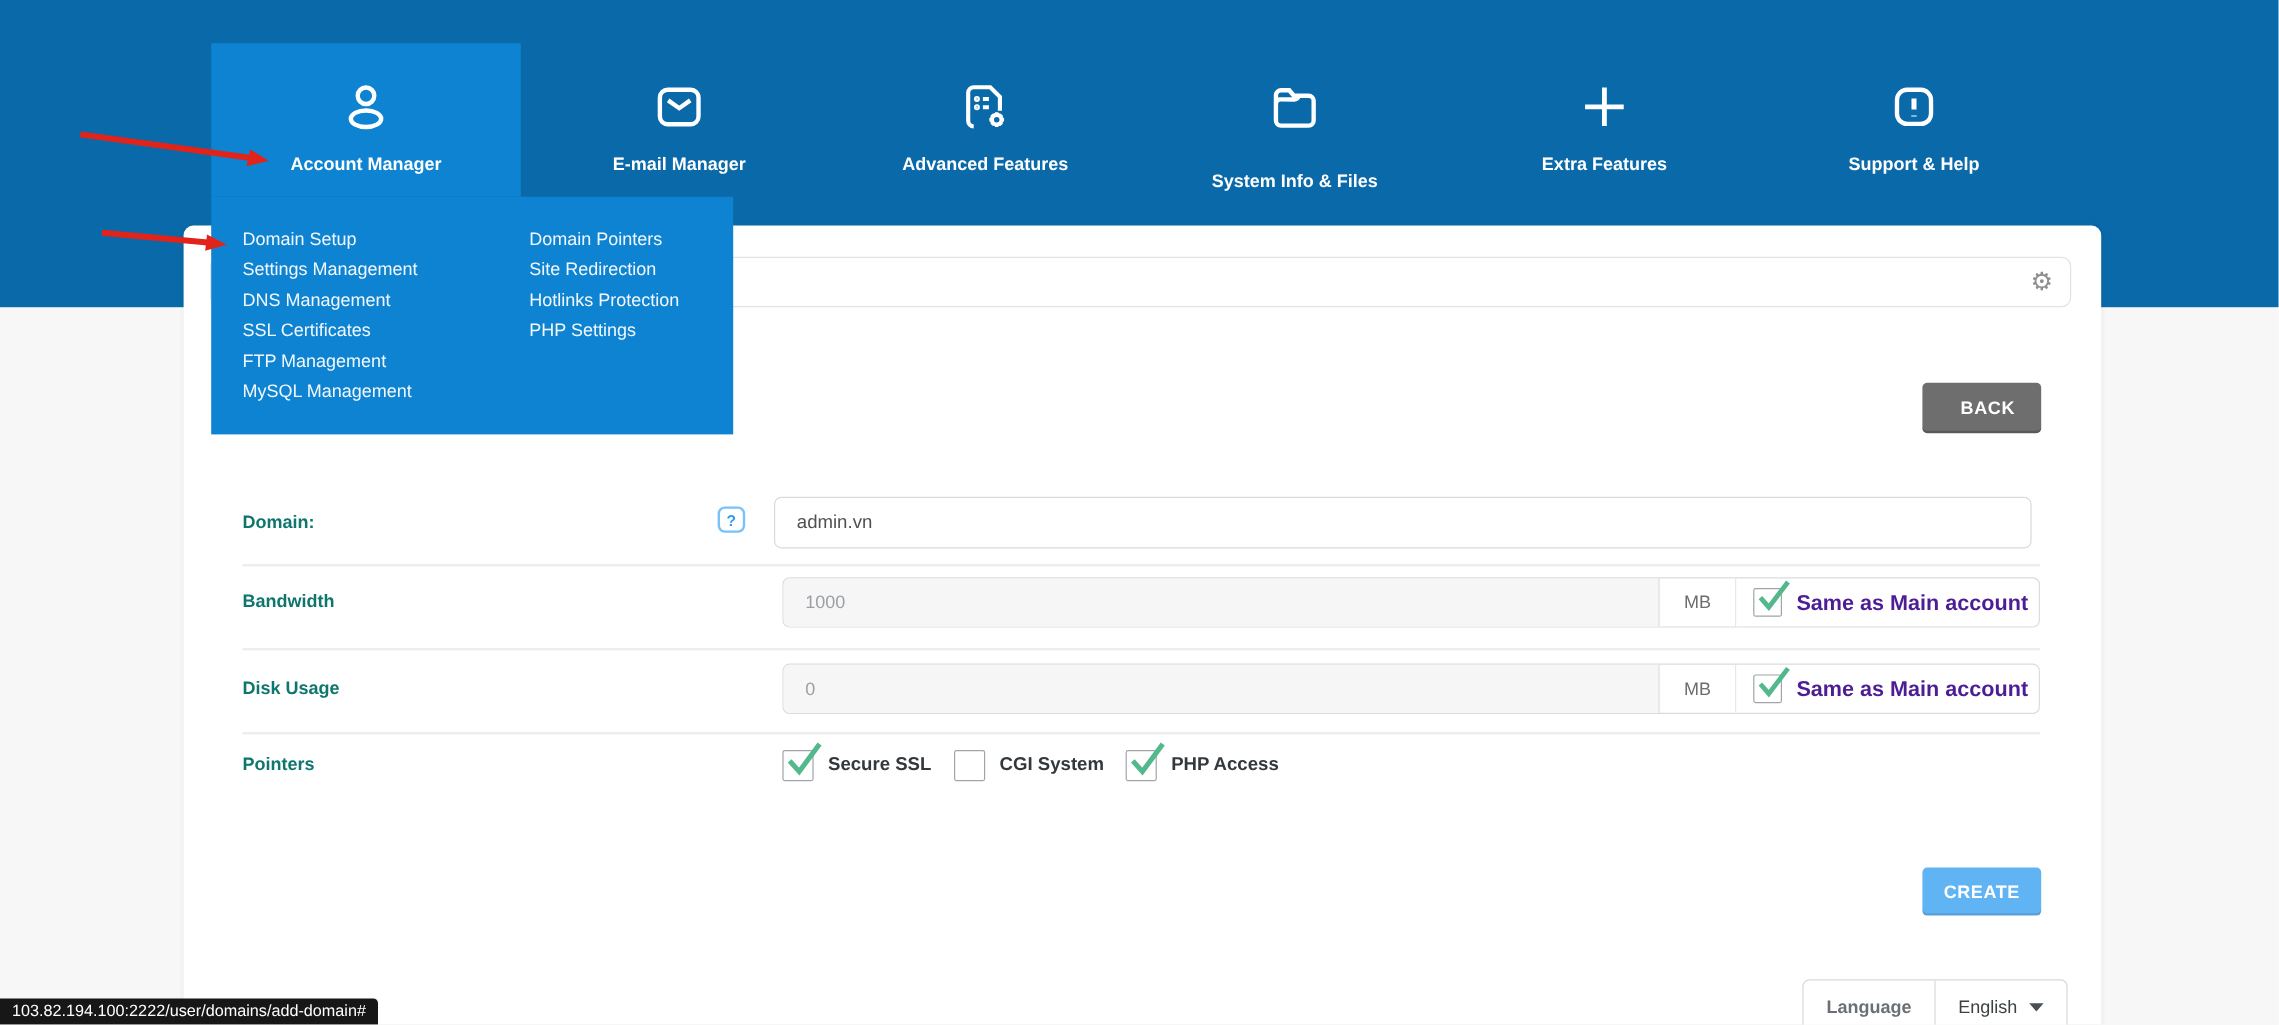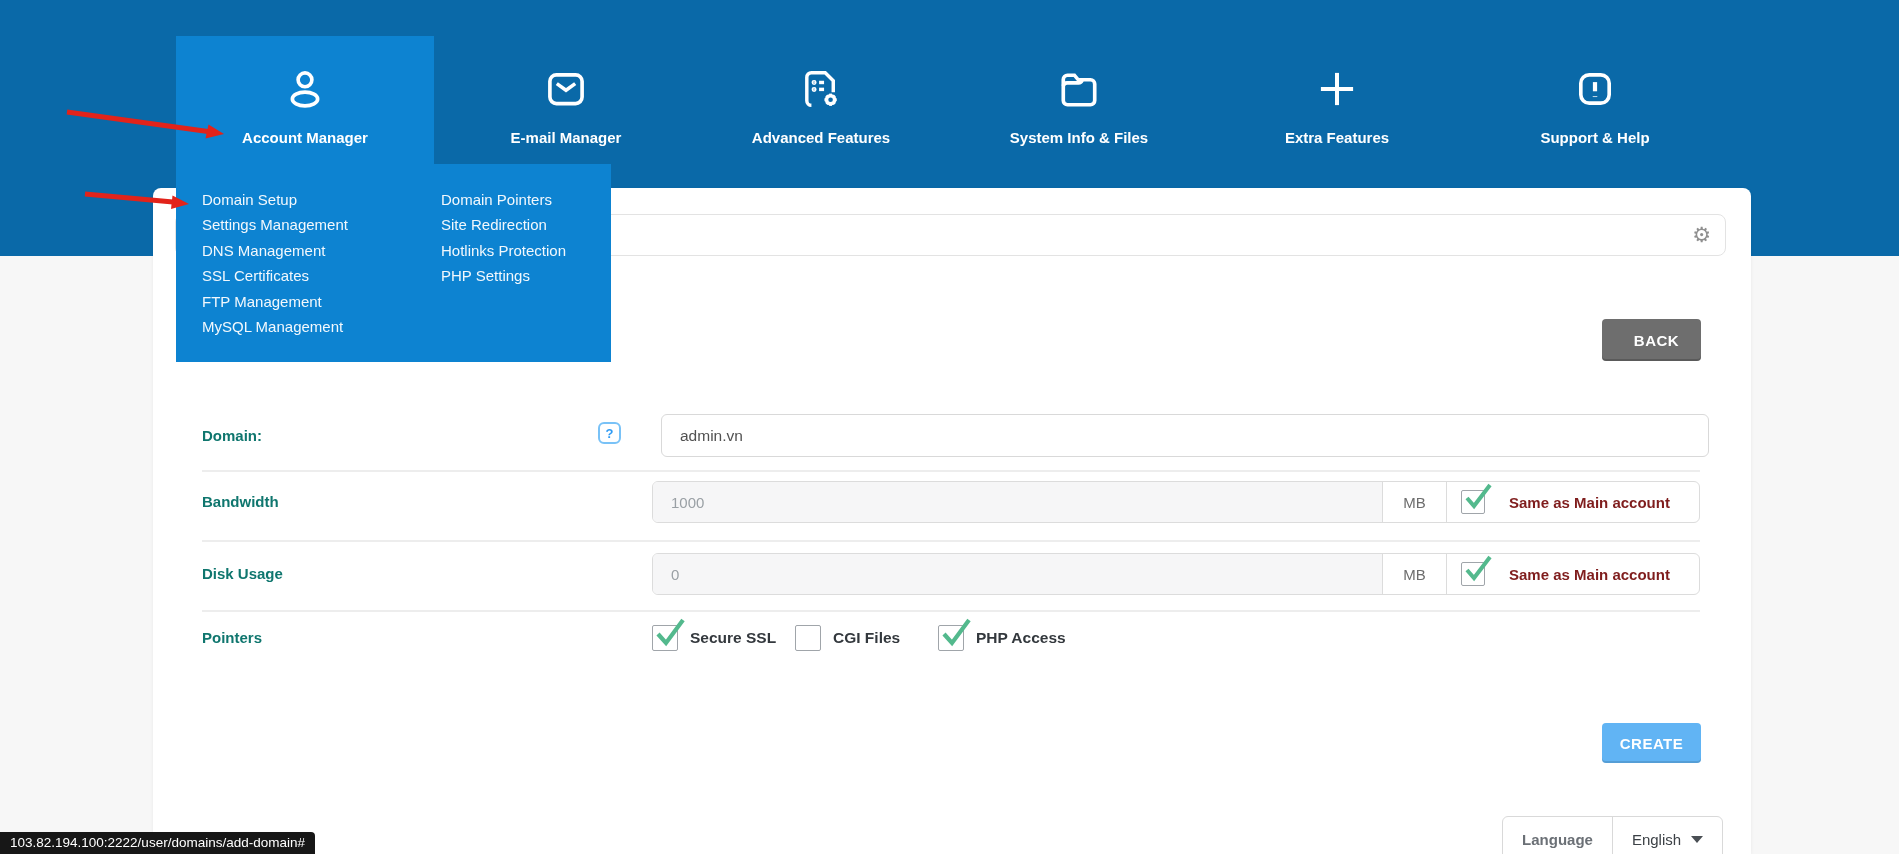--- a/index.html
+++ b/index.html
@@ -37,34 +37,34 @@
   .btn-back{left:1449px;top:131px;width:99px;height:42px;background:#6e6e6e;box-shadow:inset 0 -2px 0 rgba(0,0,0,.18);padding-left:16px;}
   .btn-create{left:1449px;top:535px;width:99px;height:40px;background:#61b4f4;box-shadow:inset 0 -2px 0 rgba(0,0,0,.12);}
 
   .form-label{position:absolute;left:49px;color:#0f766e;font-size:15px;font-weight:600;white-space:nowrap;}
   .divider{position:absolute;left:49px;width:1498px;height:2px;background:#ededed;}
 
   .help-badge{position:absolute;left:445px;top:234px;width:23px;height:22px;border:2px solid #79c2f7;
               border-radius:6px;box-sizing:border-box;color:#2f9bf4;font-size:13px;font-weight:700;
               display:flex;align-items:center;justify-content:center;cursor:pointer;background:#fff;}
 
-  .text-input{position:absolute;left:508px;top:226px;width:1048px;height:43px;box-sizing:border-box;
+  .text-input{position:absolute;left:492px;top:226px;width:1048px;height:43px;box-sizing:border-box;
               border:1px solid #d9d9d9;border-radius:6px;background:#fff;padding:0 18px;
               font-size:15.5px;color:#515151;font-family:inherit;outline:none;}
 
   .input-group{position:absolute;left:499px;width:1048px;height:42px;box-sizing:border-box;
                border:1px solid #dcdcdc;border-radius:6px;display:flex;background:#fff;overflow:visible;}
   .seg-input{flex:1;background:#f6f6f7;border-radius:5px 0 0 5px;display:flex;align-items:center;}
   .seg-input input{border:none;background:transparent;width:100%;padding:0 18px;font-size:15px;
                    color:#9aa0a5;font-family:inherit;outline:none;}
   .seg-unit{width:63px;border-left:1px solid #dcdcdc;display:flex;align-items:center;justify-content:center;
             color:#6d6d6d;font-size:15px;}
   .seg-check{width:253px;border-left:1px solid #dcdcdc;display:flex;align-items:center;padding-left:14px;
              box-sizing:border-box;border-radius:0 5px 5px 0;cursor:pointer;}
-  .seg-check .cb-label{margin-left:24px;font-size:15px;font-weight:600;color:#7f1d1d;white-space:nowrap;}
+  .seg-check .cb-label{margin-left:12px;font-size:18px;font-weight:600;color:#4c1d95;white-space:nowrap;}
 
   .checkbox{position:relative;width:24px;height:24px;box-sizing:border-box;border:1.5px solid #a0a5aa;
             border-radius:2px;background:#fff;flex:0 0 auto;cursor:pointer;}
   .checkbox .check{display:none;position:absolute;left:1px;top:-9px;}
   .checkbox.checked .check{display:block;}
   .checkbox-lg{width:26px;height:26px;}
 
   .opt-group{position:absolute;top:437px;display:flex;align-items:center;cursor:pointer;}
   .opt-group .cb-label{margin-left:12px;font-size:15.5px;font-weight:600;color:#33383d;white-space:nowrap;}
 
@@ -128,21 +128,21 @@
             <line x1="14.8" y1="15.4" x2="15.4" y2="16"></line>
               <line x1="18.6" y1="19.2" x2="19.2" y2="19.8"></line>
             <line x1="19.2" y1="15.4" x2="18.6" y2="16"></line>
               <line x1="15.4" y1="19.2" x2="14.8" y2="19.8"></line>
           </g>
         </svg>
       </span>
       <span class="nav-label">Advanced Features</span>
     </div>
 
-    <div class="nav-item" style="left:950px;">
+    <div class="nav-item" style="left:950px;gap:14px;">
       <span class="nav-icon">
         <svg width="46" height="46" viewBox="0 0 24 24" fill="none" stroke="#ffffff" stroke-width="1.9">
           <path d="M3.8,18 v-11 a2.2,2.2 0 0 1 2.2,-2.2 h3.6 l2,2.4 h6.4 a2.2,2.2 0 0 1 2.2,2.2 v8.6 a2.2,2.2 0 0 1 -2.2,2.2 h-12 a2.2,2.2 0 0 1 -2.2,-2.2 z"></path>
           <path d="M3.8,10.4 a2,2 0 0 1 2,-1.6 h6 a2,2 0 0 0 1.8,-1.2"></path>
         </svg>
       </span>
       <span class="nav-label">System Info &amp; Files</span>
     </div>
 
     <div class="nav-item" style="left:1208px;">
@@ -225,21 +225,21 @@
             <polyline points="4,17 12,26 29,3" fill="none" stroke="#53b98d" stroke-width="4.2"></polyline>
           </svg>
       </span>
       <span class="cb-label">Secure SSL</span>
     </div>
 
     <div class="opt-group" style="left:642px;">
       <span class="checkbox checkbox-lg">
         
       </span>
-      <span class="cb-label">CGI Files</span>
+      <span class="cb-label">CGI System</span>
     </div>
 
     <div class="opt-group" style="left:785px;">
       <span class="checkbox checkbox-lg checked">
         <svg class="check" width="31" height="31" viewBox="0 0 31 31">
             <polyline points="4,17 12,26 29,3" fill="none" stroke="#53b98d" stroke-width="4.2"></polyline>
           </svg>
       </span>
       <span class="cb-label">PHP Access</span>
     </div>

